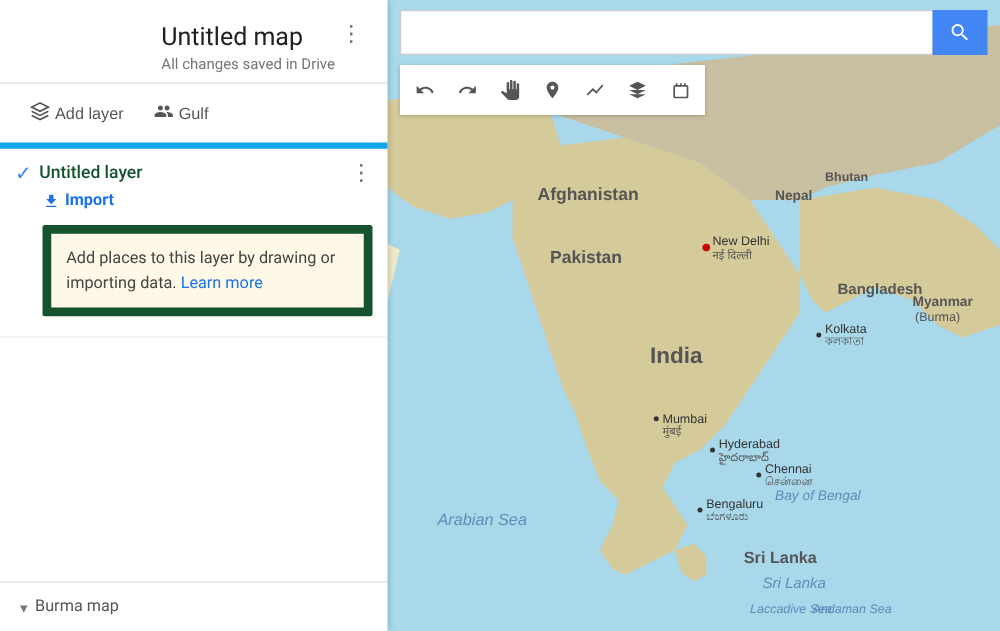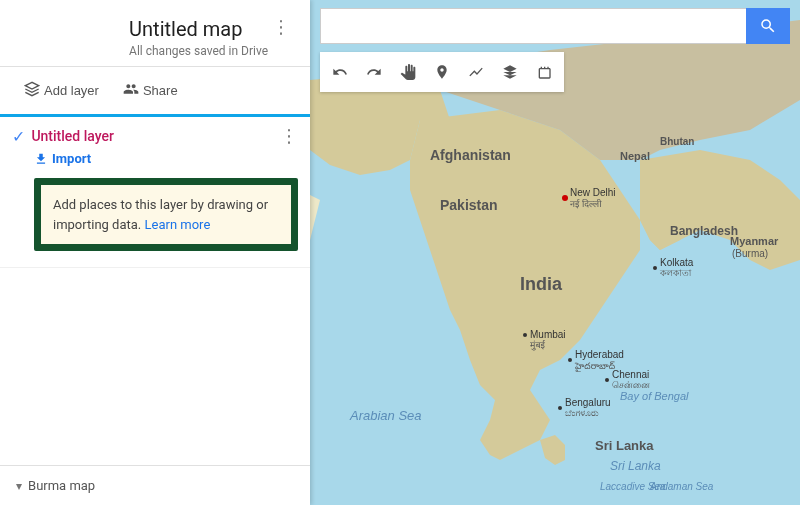--- a/index.html
+++ b/index.html
@@ -121,21 +121,21 @@
       font-size: 18px;
       padding: 4px;
       margin-top: -4px;
     }
 
     #action-bar {
       display: flex;
       align-items: center;
       padding: 8px 16px;
       gap: 8px;
-      border-bottom: 3px solid #0ea5e9;
+      border-bottom: 5px solid #0ea5e9;
     }
 
     .action-btn {
       display: flex;
       align-items: center;
       gap: 4px;
       padding: 6px 8px;
       border: none;
       background: transparent;
       cursor: pointer;
@@ -171,21 +171,21 @@
     }
 
     .checkmark {
       color: #4285f4;
       font-size: 16px;
     }
 
     #layer-name {
       font-size: 14px;
       font-weight: 500;
-      color: #be185d;
+      color: #14532d;
       text-align: center;
     }
 
     #layer-more-btn {
       background: none;
       border: none;
       cursor: pointer;
       color: #757575;
       font-size: 18px;
     }
@@ -374,21 +374,21 @@
           </svg>
       </span>
       <span>Add layer</span>
     </button>
     <button class="action-btn">
       <span class="btn-icon">
         <svg width="16" height="16" viewBox="0 0 24 24" fill="#555">
             <path d="M16 11c1.66 0 2.99-1.34 2.99-3S17.66 5 16 5c-1.66 0-3 1.34-3 3s1.34 3 3 3zm-8 0c1.66 0 2.99-1.34 2.99-3S9.66 5 8 5C6.34 5 5 6.34 5 8s1.34 3 3 3zm0 2c-2.33 0-7 1.17-7 3.5V19h14v-2.5c0-2.33-4.67-3.5-7-3.5zm8 0c-.29 0-.62.02-.97.05 1.16.84 1.97 1.97 1.97 3.45V19h6v-2.5c0-2.33-4.67-3.5-7-3.5z"></path>
           </svg>
       </span>
-      <span>Share</span>
+      <span>Gulf</span>
     </button>
   </div>
 
   <div id="layers-section">
     <div id="layer-item">
       <div id="layer-header">
         <div id="layer-title-row">
           <span class="checkmark">✓</span>
           <span id="layer-name">Untitled layer</span>
         </div>

